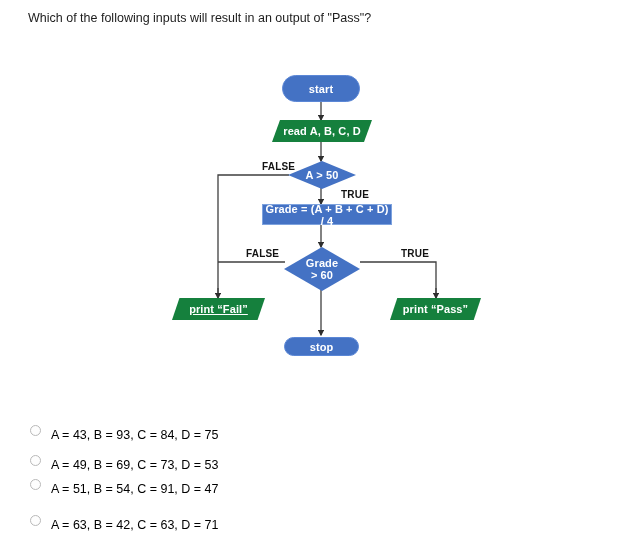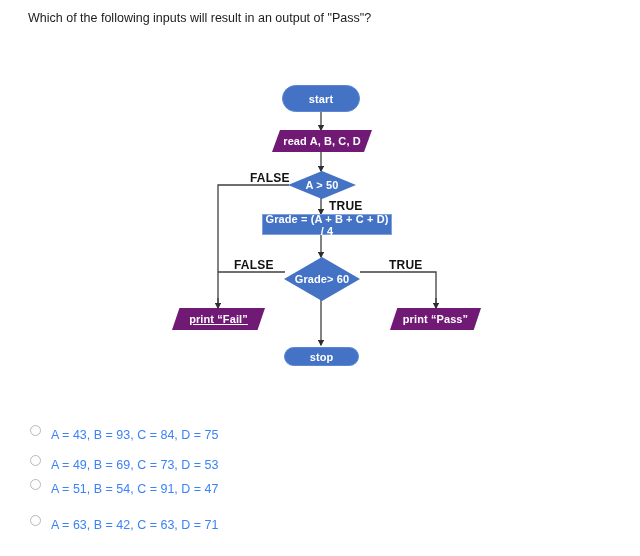--- a/index.html
+++ b/index.html
@@ -24,21 +24,21 @@
     font-size: 12.5px;
     line-height: 16px;
     color: #1c1c1c;
     white-space: nowrap;
   }
 
   
   #flowchart {
     position: absolute;
     left: 0;
-    top: 70px;
+    top: 60px;
     width: 640px;
     height: 320px;
   }
   #flow-svg {
     position: absolute;
     left: 0;
     top: 0;
   }
 
   .node {
@@ -79,35 +79,36 @@
     background: #4472c4;
     clip-path: polygon(50% 0%, 100% 50%, 50% 100%, 0% 50%);
   }
   .decision .dlabel {
     position: relative;
     z-index: 2;
   }
 
   
   .parallelogram {
-    background: #701a75;
+    background: #15803d;
     clip-path: polygon(8% 0%, 100% 0%, 92% 100%, 0% 100%);
   }
   .parallelogram .plabel {
     display: block;
   }
 
   
   .branch-label {
     position: absolute;
-    font-size: 12px;
+    font-size: 10px;
     font-weight: bold;
     color: #131313;
     letter-spacing: 0.2px;
     white-space: nowrap;
+    margin-left: 12px;
   }
 
   
   #options {
     position: absolute;
     left: 0;
     top: 412px;
     width: 640px;
   }
   .option-row {
@@ -122,21 +123,21 @@
     height: 9px;
     border: 1px solid #b9b9b9;
     border-radius: 50%;
     background: #fdfdfd;
     margin-right: 10px;
     margin-bottom: 9px;
     flex: 0 0 auto;
   }
   .option-label {
     font-size: 12.5px;
-    color: #3b82f6;
+    color: #000000;
     white-space: nowrap;
     text-align: center;
   }
 </style>
 </head>
 <body>
 
 <div id="question-text">Which of the following inputs will result in an output of "Pass"?</div>
 
 <div id="flowchart">
@@ -180,21 +181,21 @@
 
   <div class="node decision" style="left:288px; top:101px; width:68px; height:28px;">
     <span class="dshape"></span>
     <span class="dlabel">A &gt; 50</span>
   </div>
 
   <div class="node process" style="left:262px; top:144px; width:130px; height:21px;">
     <span>Grade = (A + B + C + D) / 4</span>
   </div>
 
-  <div class="node decision" style="left:284px; top:187px; width:76px; height:44px; flex-direction:row;">
+  <div class="node decision" style="left:284px; top:187px; width:76px; height:44px; flex-direction:column;">
     <span class="dshape"></span>
     <span class="dlabel">Grade</span>
     <span class="dlabel">&gt; 60</span>
   </div>
 
   <div class="node parallelogram" style="left:172px; top:238px; width:93px; height:22px;text-decoration:underline;">
     <span class="plabel">print “Fail”</span>
   </div>
 
   <div class="node parallelogram" style="left:390px; top:238px; width:91px; height:22px;">

